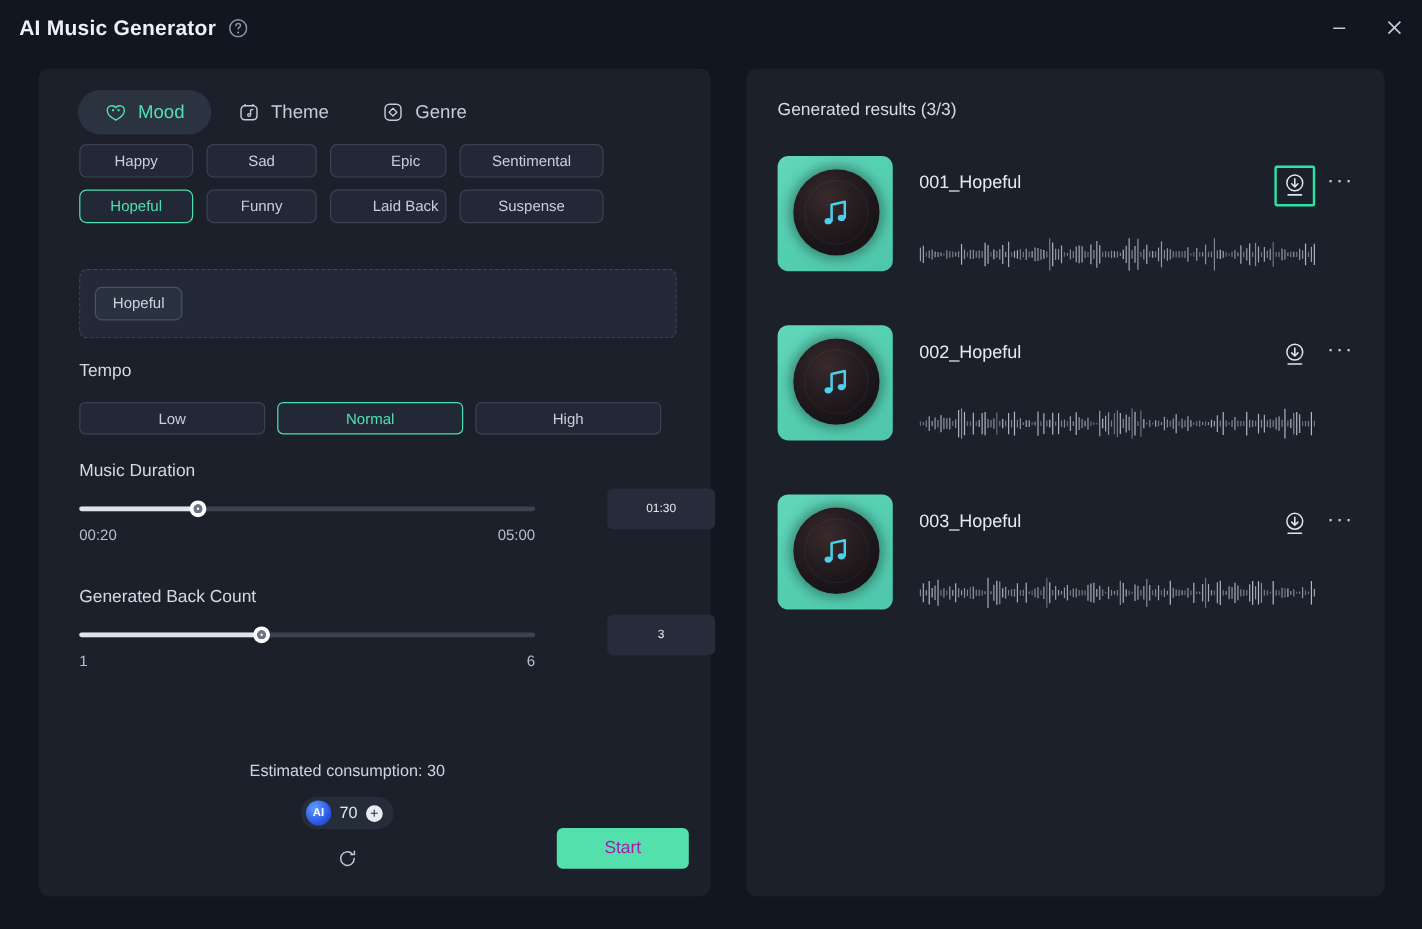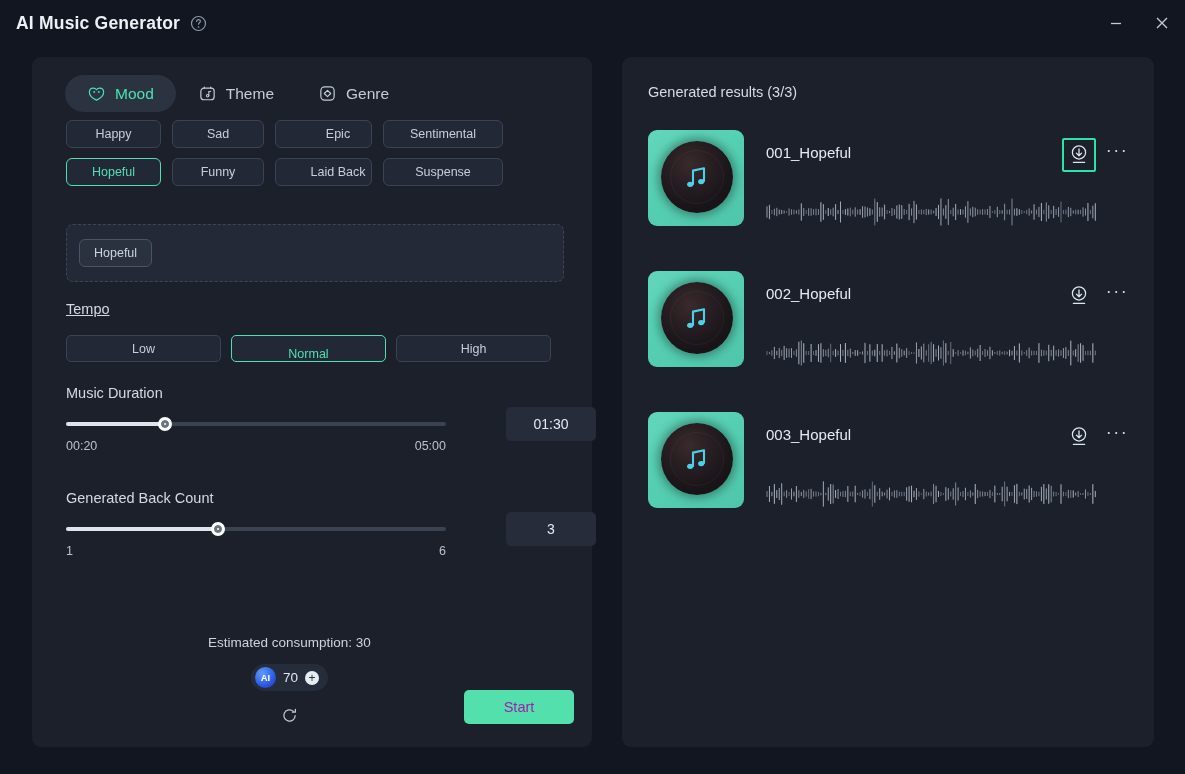--- a/index.html
+++ b/index.html
@@ -142,21 +142,21 @@
     align-items: center;
   }
 
   
   .sec-label {
     position: absolute;
     left: 34px;
     font-size: 14.5px;
     color: #d4dae4;
   }
-  .sec-tempo { top: 244px; text-decoration: underline; }
+  .sec-tempo { top: 244px; }
   .sec-dur   { top: 328px; }
   .sec-cnt   { top: 433px; }
 
   
   .tempo {
     position: absolute;
     left: 34px; top: 278px;
     display: flex;
     gap: 10px;
   }
@@ -167,21 +167,20 @@
     background: #222836;
     color: #c8cfdb;
     font-size: 12.5px;
     display: flex;
     align-items: center;
     justify-content: center;
   }
   .tempo-btn.selected {
     border-color: #4fe0b2;
     color: #4fe0b2;
-    align-items: flex-end;
   }
 
   
   .slider-block { position: absolute; left: 34px; width: 500px; }
   .sb-dur { top: 358px; }
   .sb-cnt { top: 463px; }
 
   .slider {
     position: relative;
     width: 380px; height: 18px;
@@ -220,21 +219,21 @@
   }
   .svalue {
     position: absolute;
     left: 440px; top: -8px;
     width: 90px; height: 34px;
     background: #262c39;
     border-radius: 5px;
     display: flex;
     align-items: center;
     justify-content: center;
-    font-size: 14px;
+    font-size: 10px;
     color: #e4e9f1;
   }
 
   
   .consume {
     position: absolute;
     left: 176px; top: 578px;
     display: flex;
     align-items: center;
     gap: 14px;

